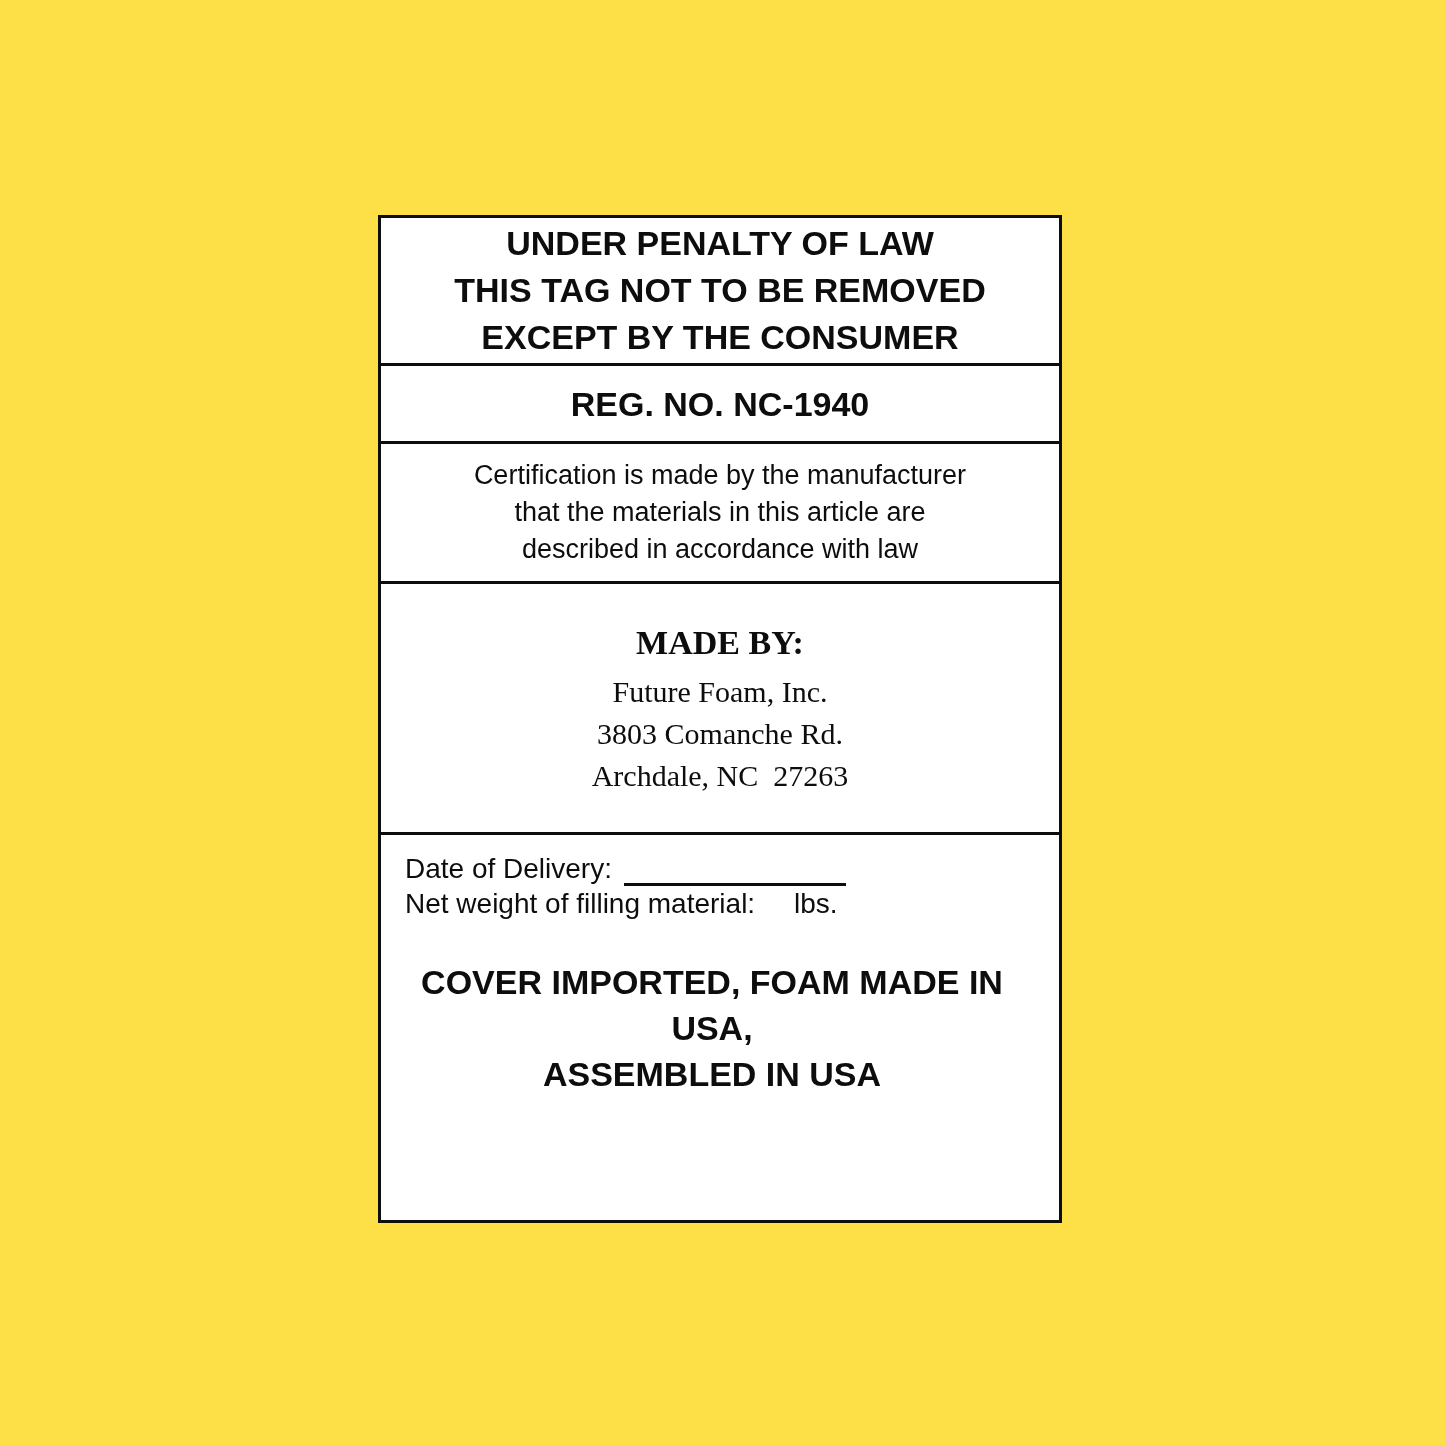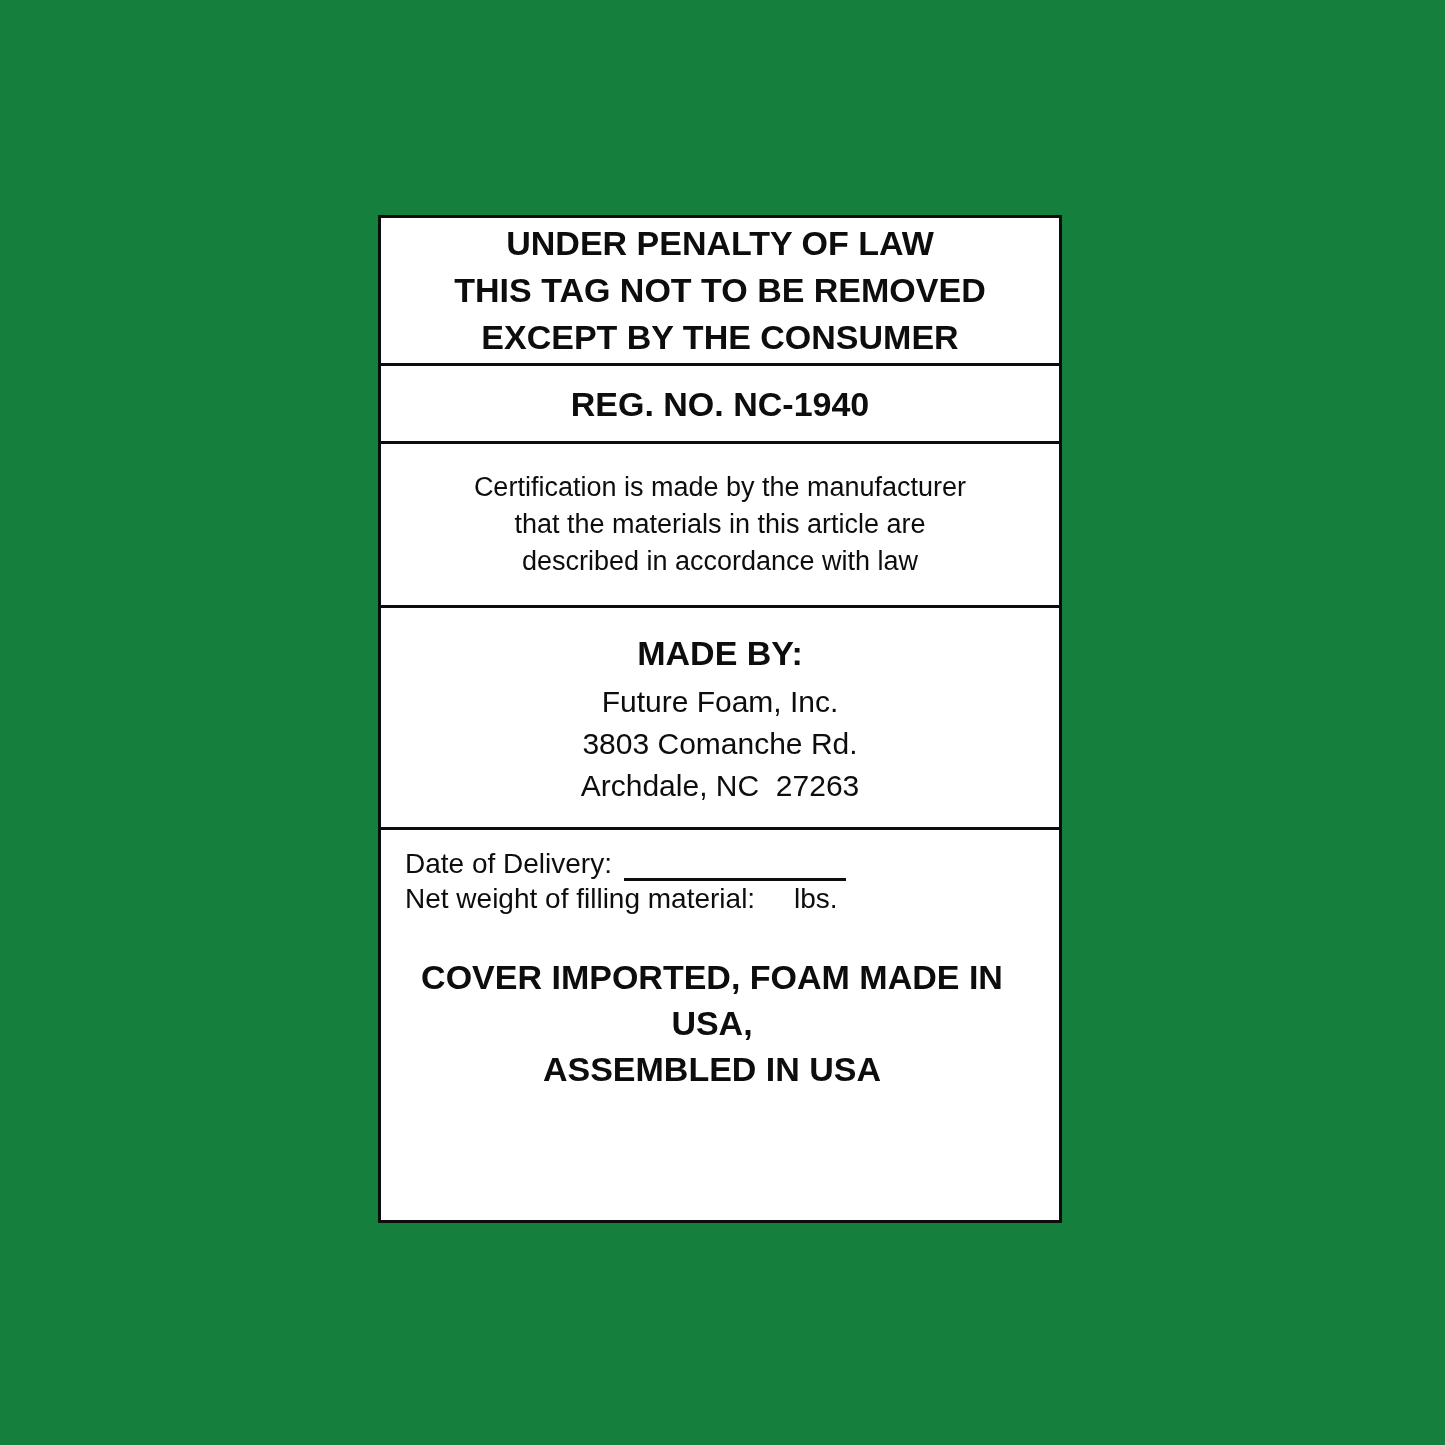--- a/index.html
+++ b/index.html
@@ -4,21 +4,21 @@
 <style>
   html, body {
     margin: 0;
     padding: 0;
     background: #ffffff;
   }
   .canvas {
     position: relative;
     width: 1445px;
     height: 1445px;
-    background: #15803d;
+    background: #fde047;
     font-family: "Liberation Sans", sans-serif;
     color: #0d0d0d;
     overflow: hidden;
   }
   .tag {
     position: absolute;
     left: 378px;
     top: 215px;
     width: 684px;
     height: 1008px;
@@ -35,22 +35,22 @@
     flex-direction: column;
     justify-content: center;
     text-align: center;
     flex: 0 0 auto;
   }
   .sec:last-child { border-bottom: none; flex: 1 1 auto; }
 
   .sec-penalty  { height: 148px; }
   .sec-material { height: 169px; }
   .sec-regno    { height: 78px;  }
-  .sec-cert     { height: 164px; align-items: center; }
-  .sec-madeby   { height: 222px; }
+  .sec-cert     { height: 140px; align-items: center; }
+  .sec-madeby   { height: 251px; font-family: Liberation Serif, serif; }
   .sec-details  {
     text-align: left;
     justify-content: flex-start;
     padding: 16px 16px 0 24px;
   }
 
   .bold-lg {
     font-weight: bold;
     font-size: 34px;
     line-height: 47px;

